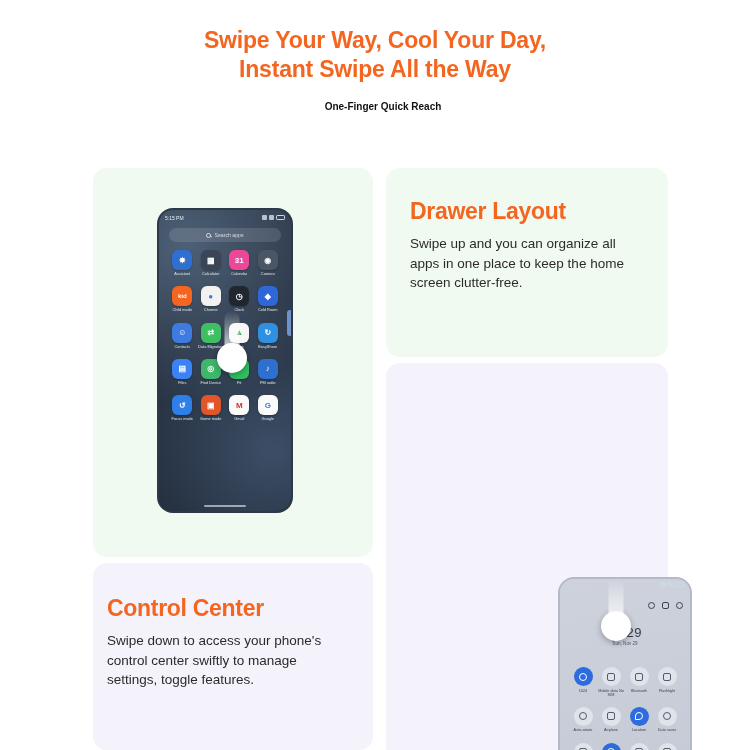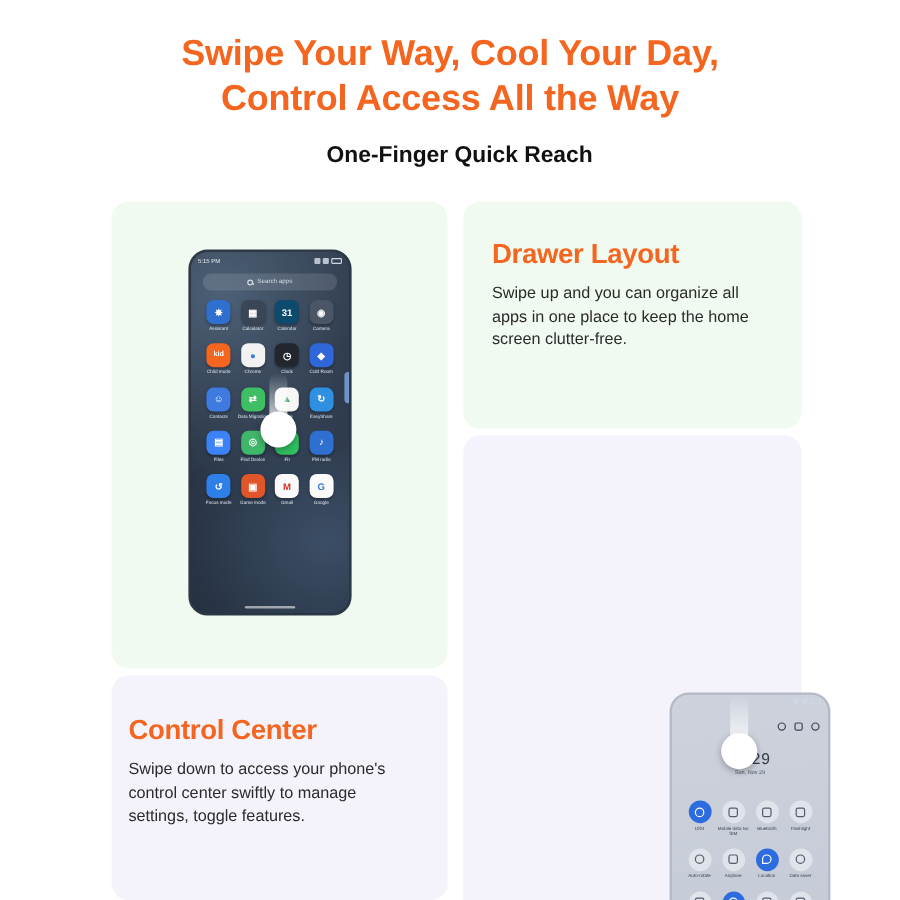--- a/index.html
+++ b/index.html
@@ -9,30 +9,30 @@
     background: #ffffff;
     overflow: hidden;
     position: relative;
   }
   .headline {
     text-align: center;
     padding-top: 26px;
   }
   .headline .line {
     color: #f4651f;
-    font-size: 30px;
+    font-size: 23px;
     font-weight: bold;
     letter-spacing: -0.2px;
     line-height: 1.28;
   }
   .subhead {
     text-align: center;
     margin-top: 16px;
     color: #111111;
-    font-size: 19px;
+    font-size: 10px;
     font-weight: bold;
     padding-left: 16px;
   }
   .grid {
     position: absolute;
     left: 93px; top: 168px;
     width: 575px; height: 582px;
   }
   .card {
     position: absolute;
@@ -184,21 +184,21 @@
   .qs .dot.on { background: #2d6cdf; }
   .qs .lb { font-size: 3.8px; color: #3d4450; display: block; line-height: 1.1; }
   .glyph { width: 8px; height: 8px; border: 1px solid #555c69; border-radius: 2px; }
   .dot.on .glyph { border-color: #fff; }
 </style>
 </head>
 <body>
 
 <div class="headline">
   <div class="line">Swipe Your Way, Cool Your Day,</div>
-  <div class="line">Control Access All the Way</div>
+  <div class="line">Instant Swipe All the Way</div>
   <div class="subhead">One-Finger Quick Reach</div>
 </div>
 
 <div class="grid">
 
   <div class="card card-green-phone">
     <div class="phone1">
       <div class="p1-bg"></div>
 
       <div class="p1-status">
@@ -218,21 +218,21 @@
       <div class="app-grid">
         <div class="app">
             <div class="ic" style="background:#2f6fd0">✸</div>
             <span class="lb">Assistant</span>
           </div>
         <div class="app">
             <div class="ic" style="background:#3a4556">▦</div>
             <span class="lb">Calculator</span>
           </div>
         <div class="app">
-            <div class="ic" style="background:#0c4a6e">31</div>
+            <div class="ic" style="background:#ec4899">31</div>
             <span class="lb">Calendar</span>
           </div>
         <div class="app">
             <div class="ic" style="background:#4a5566">◉</div>
             <span class="lb">Camera</span>
           </div>
 
         <div class="app">
             <div class="ic" style="background:#f4651f;font-size:6px">kid</div>
             <span class="lb">Child mode</span>

